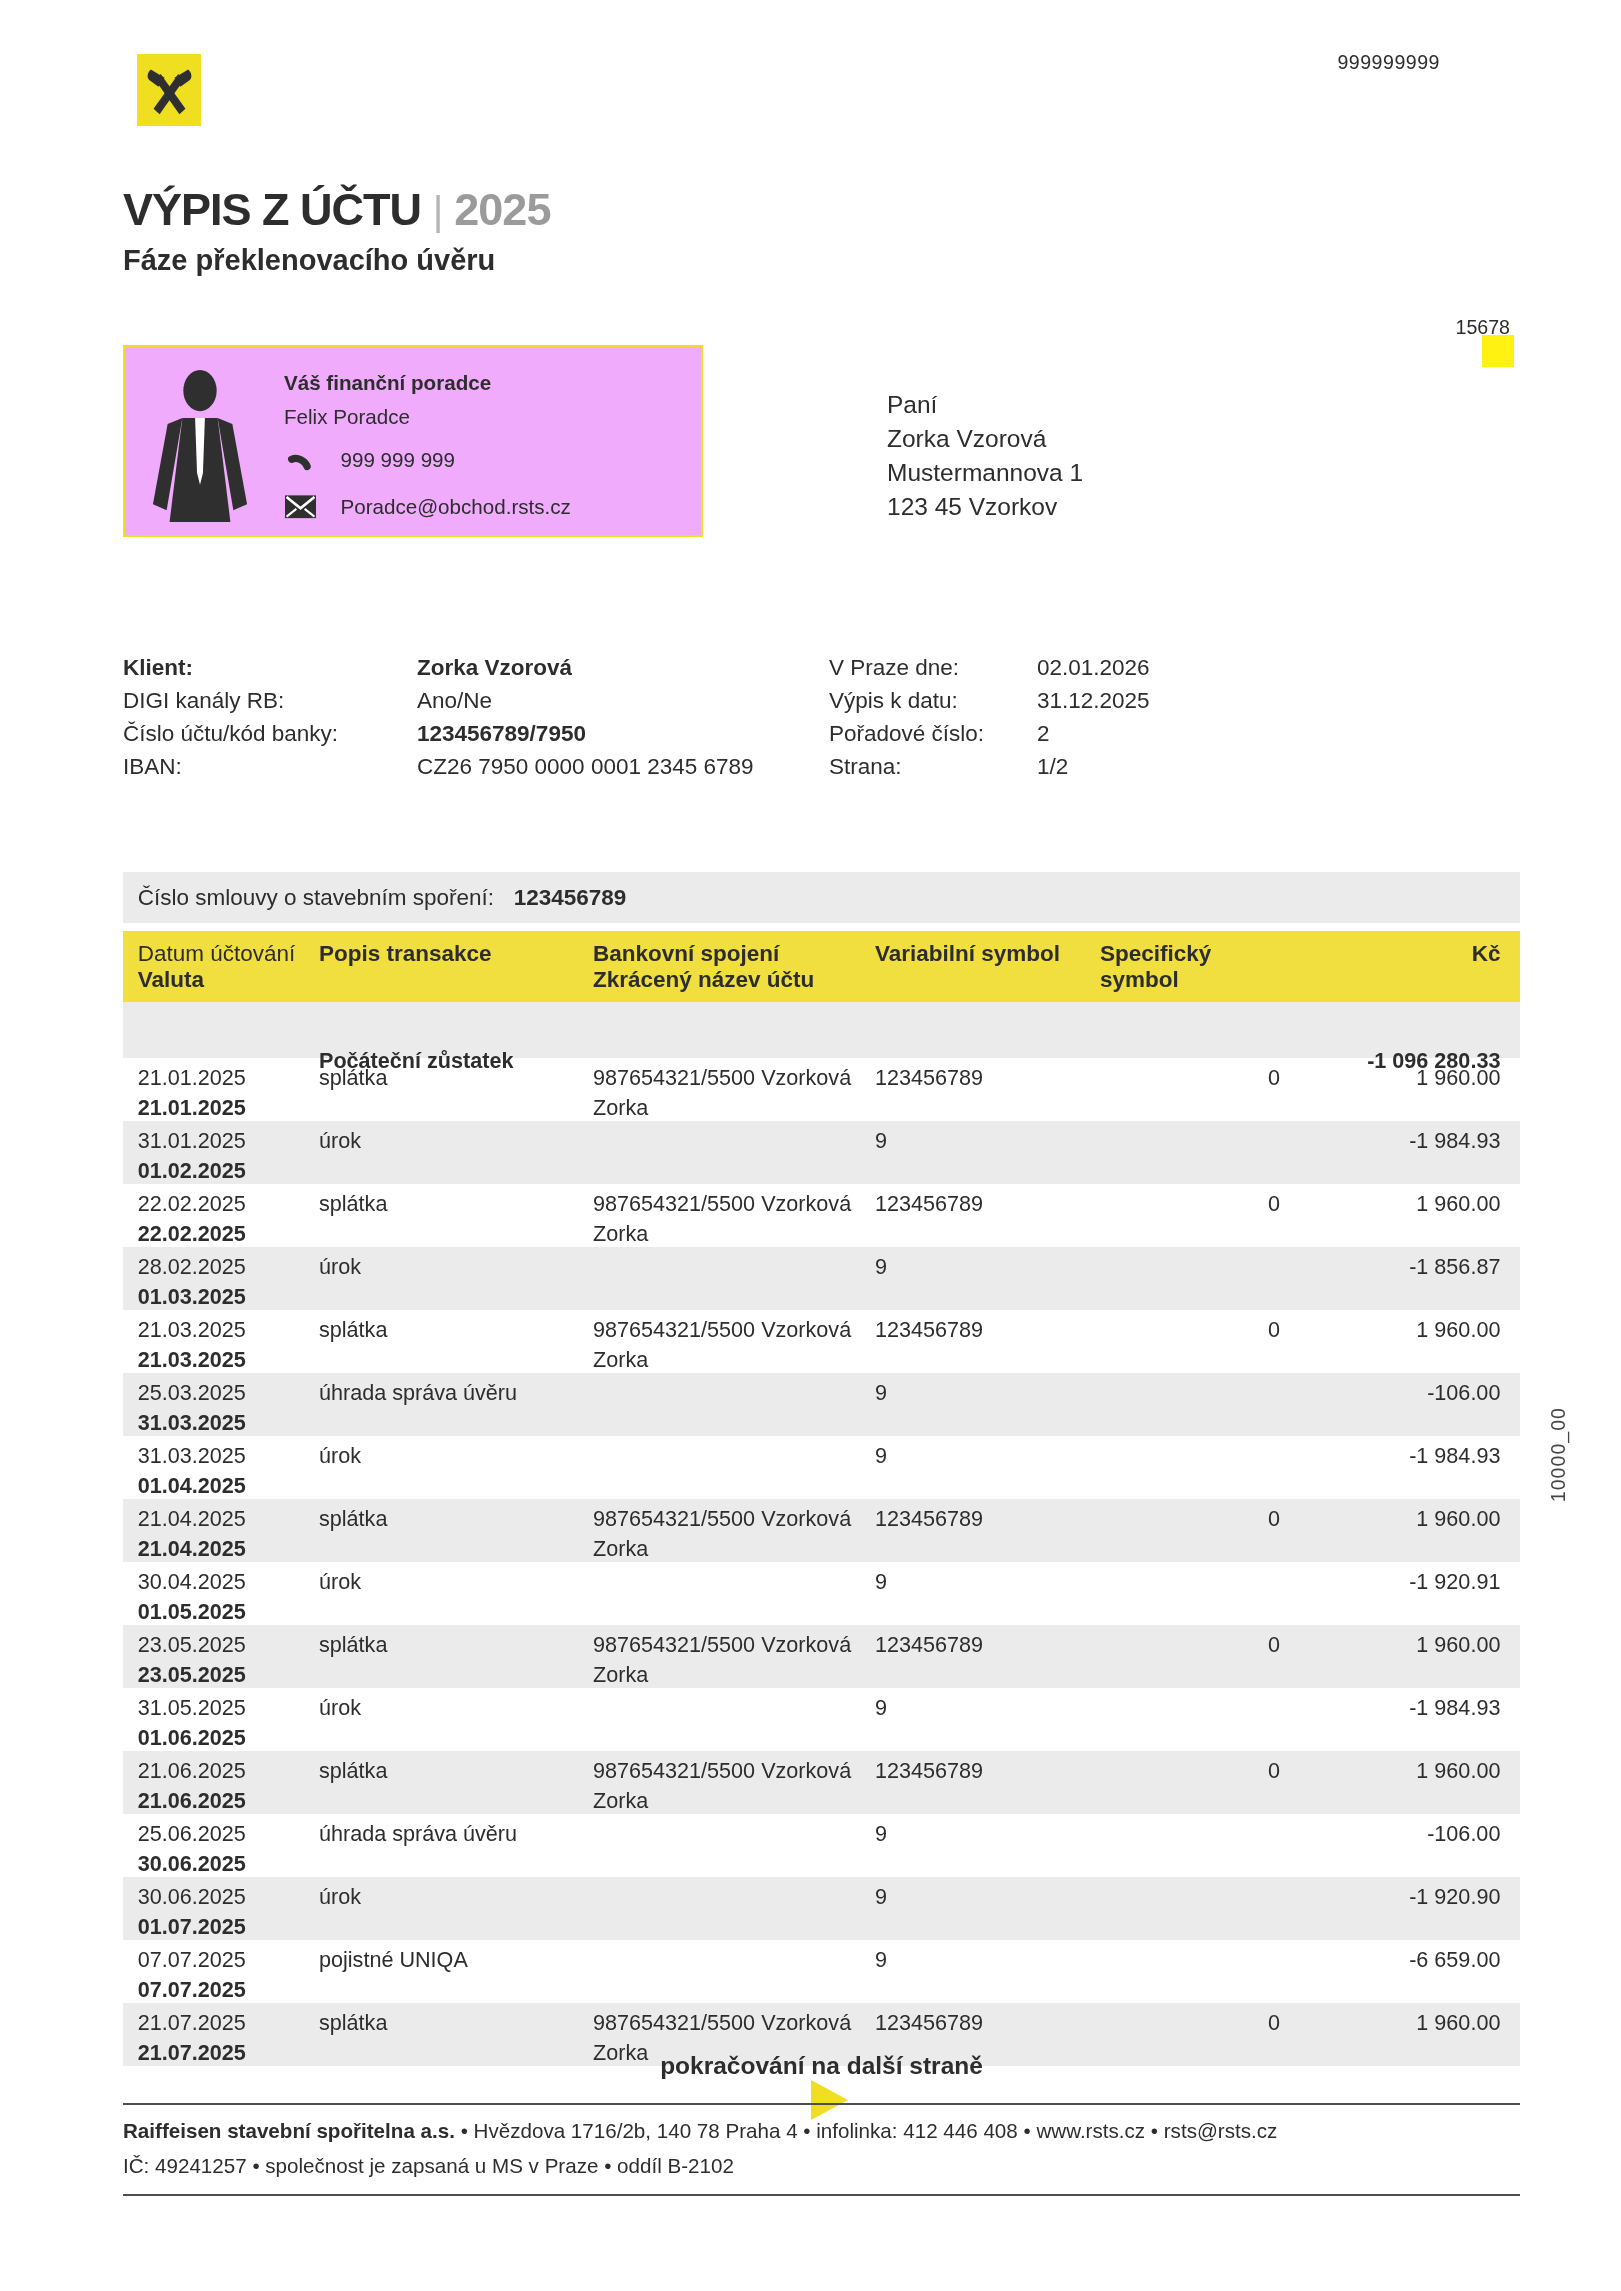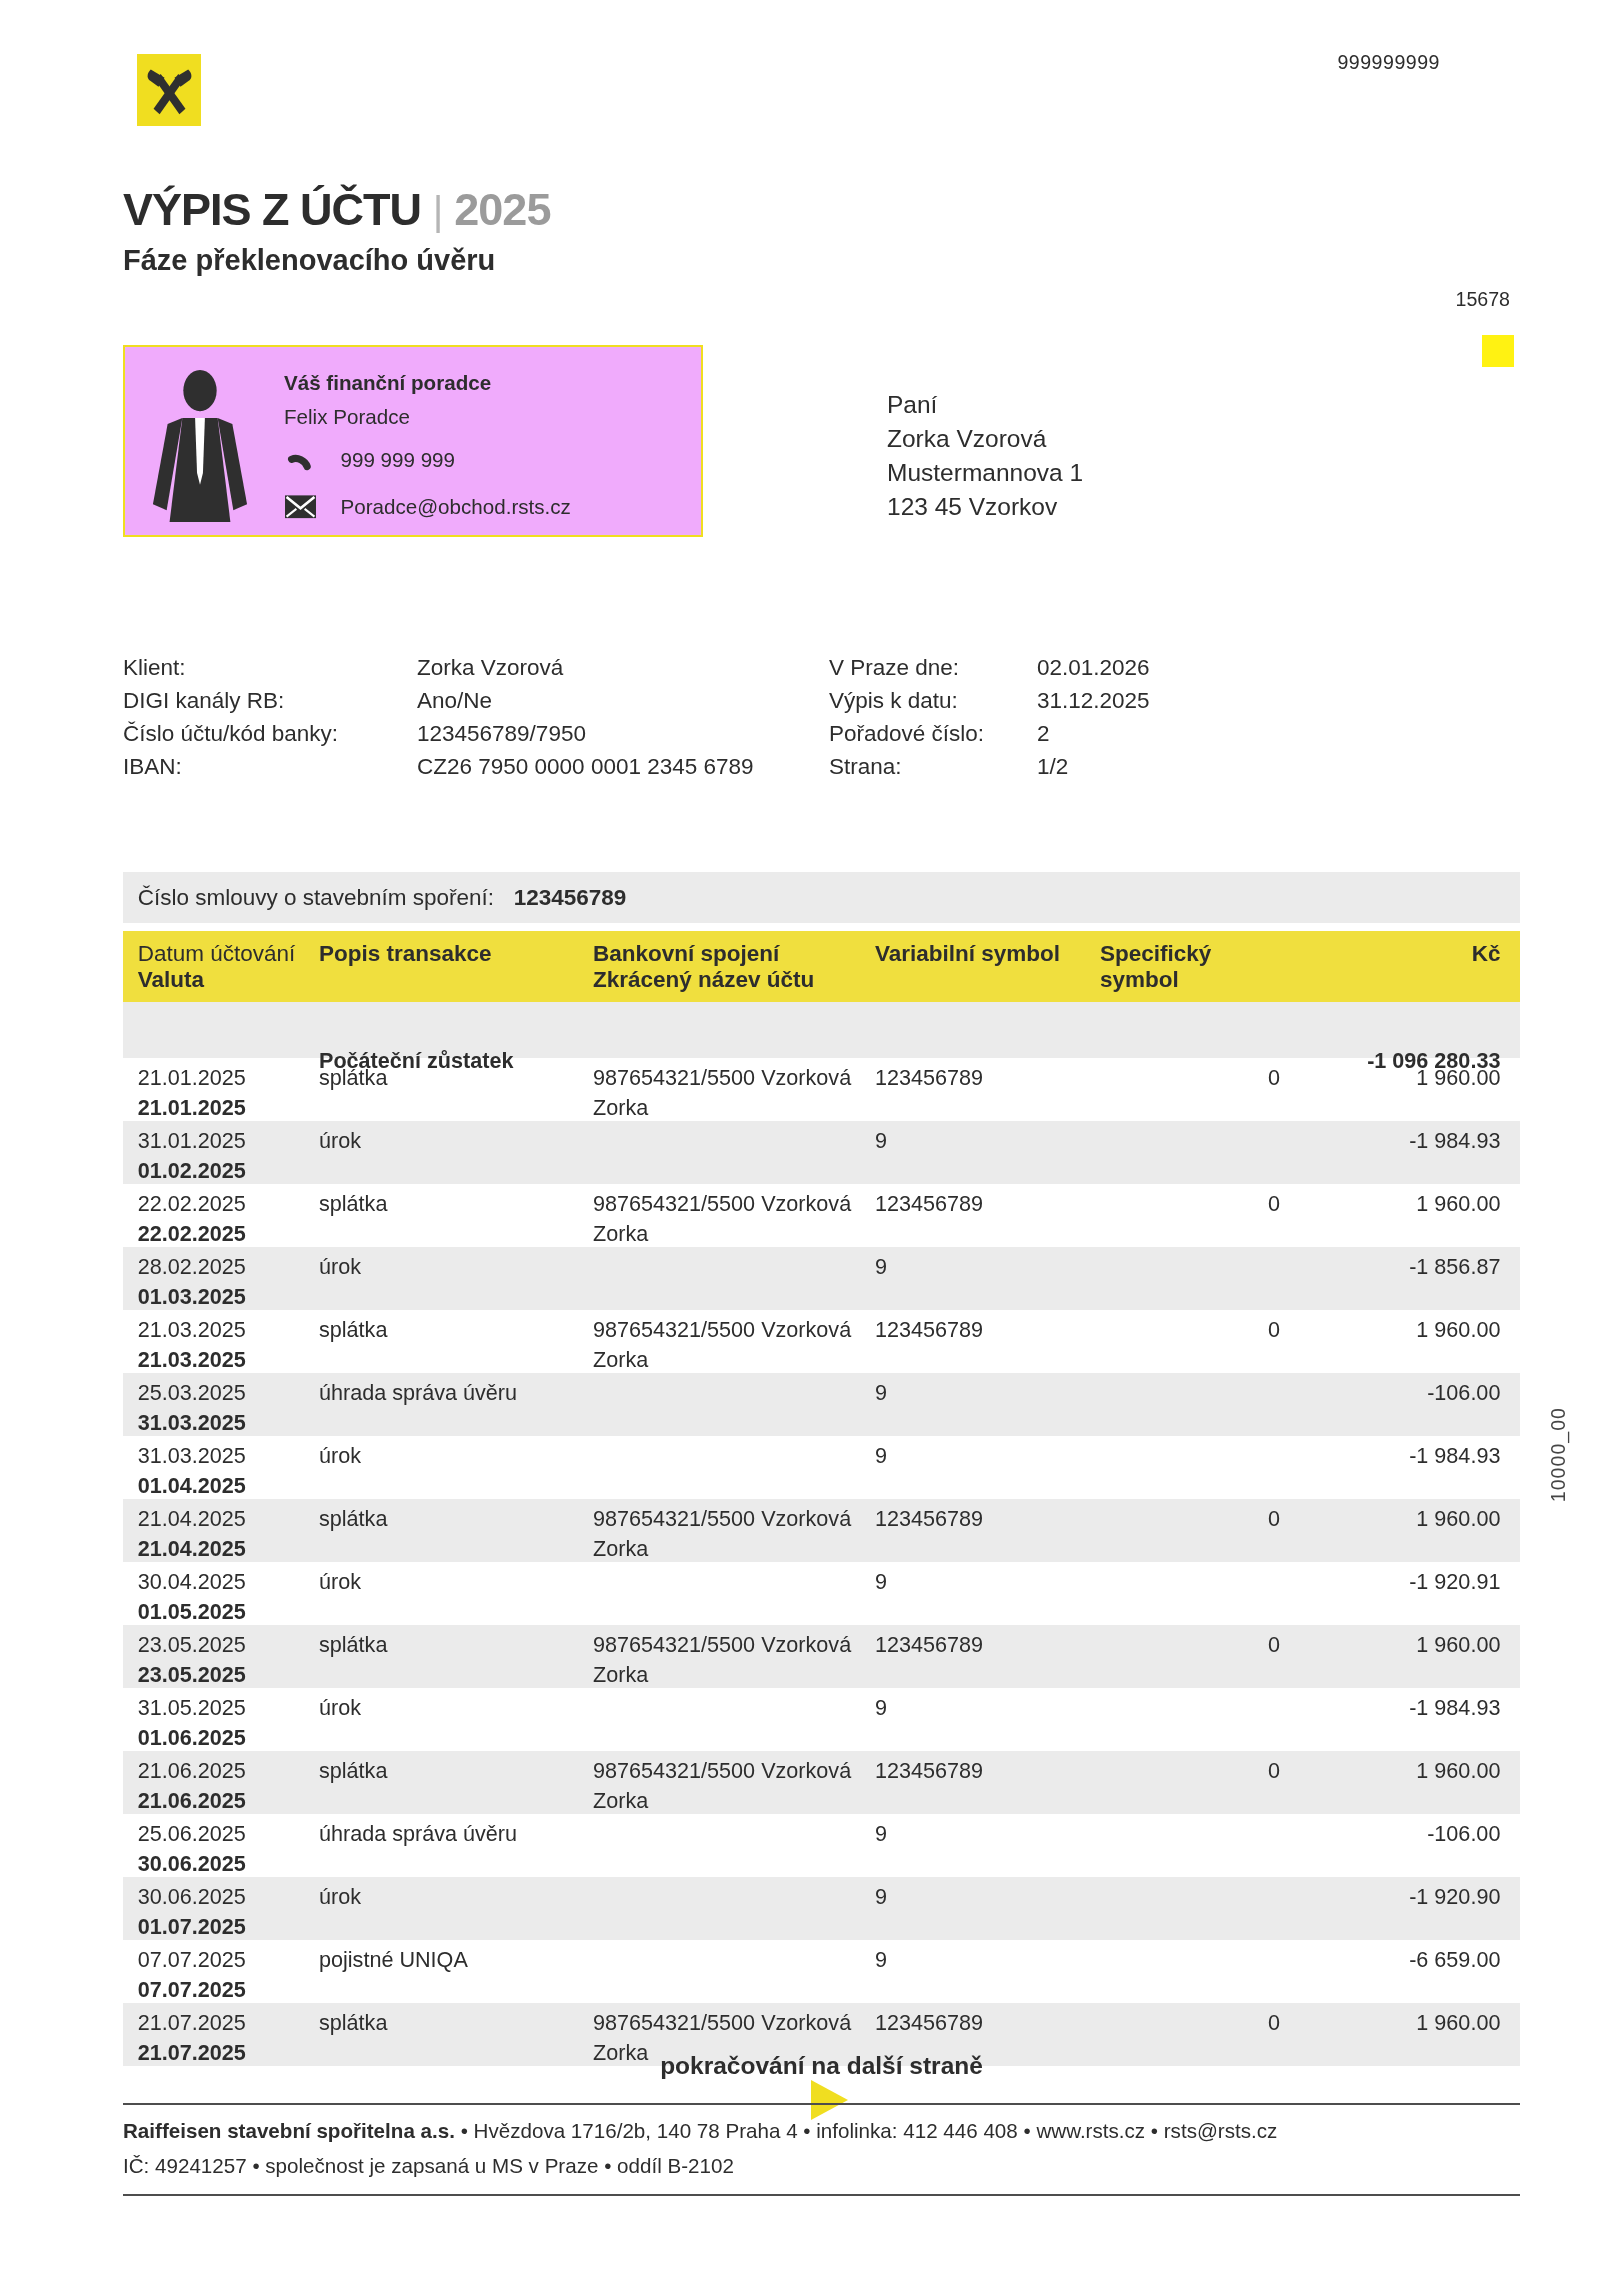--- a/index.html
+++ b/index.html
@@ -28,38 +28,38 @@
   .logo-text .l2{font-weight:400;display:block;}
 
   
   .title-block{position:absolute;top:184px;left:123px;}
   .title-line{display:flex;align-items:baseline;font-size:45px;font-weight:700;letter-spacing:-1px;}
   .title-sep{color:#B5B5B5;font-weight:300;margin:0 11.8px;font-size:41px;}
   .title-year{color:var(--muted);}
   .subtitle{margin-top:7.8px;font-size:29px;font-weight:700;}
 
   
-  .form-number{position:absolute;top:288px;left:1353px;width:157px;text-align:right;font-size:19.6px;}
+  .form-number{position:absolute;top:316px;left:1353px;width:157px;text-align:right;font-size:19.6px;}
   .mini-square{position:absolute;top:335px;left:1482px;width:32px;height:32px;background:var(--bright-yellow);}
 
   
   .advisor-box{position:absolute;top:345px;left:123px;width:580px;height:192px;border:2.9px solid var(--brand-yellow);background:#f0abfc;}
   .advisor-icon{position:absolute;left:23.5px;top:19.6px;width:102px;height:155px;}
   .advisor-info{position:absolute;left:159px;top:23.5px;}
   .advisor-heading{font-size:20.6px;font-weight:700;}
   .advisor-name{font-size:20.6px;margin-top:10.8px;}
   .contact-row{display:flex;align-items:center;margin-top:15.7px;font-size:20.6px;}
   .contact-row .cicon{width:33px;height:31px;margin-right:23.5px;display:flex;align-items:center;justify-content:center;}
 
   
   .recipient{position:absolute;top:372px;left:887px;font-size:24.5px;line-height:34px;margin-top:16px;}
 
   
   .client-info{position:absolute;top:655px;left:123px;display:grid;grid-template-columns:294px 412px 208px auto;grid-auto-rows:33px;font-size:22.5px;}
-  .ci-bold{font-weight:400;}
+  .ci-bold{font-weight:700;}
 
   
   .statement{position:absolute;top:872px;left:123px;width:1397px;}
   .contract-bar{height:51px;background:var(--gray-row);display:flex;align-items:center;padding-left:14.7px;font-size:22.5px;}
   .contract-bar .num{font-weight:700;margin-left:19.6px;}
 
   .thead{margin-top:7.8px;height:71px;background:var(--header-yellow);display:grid;grid-template-columns:196px 274px 282px 225px 180px 1fr;padding-top:9.8px;font-size:22.5px;line-height:26.5px;}
   .thead .h-bold{font-weight:700;display:block;}
   .thead .h-light{font-weight:400;display:block;}
   .c1{padding-left:14.7px;}

